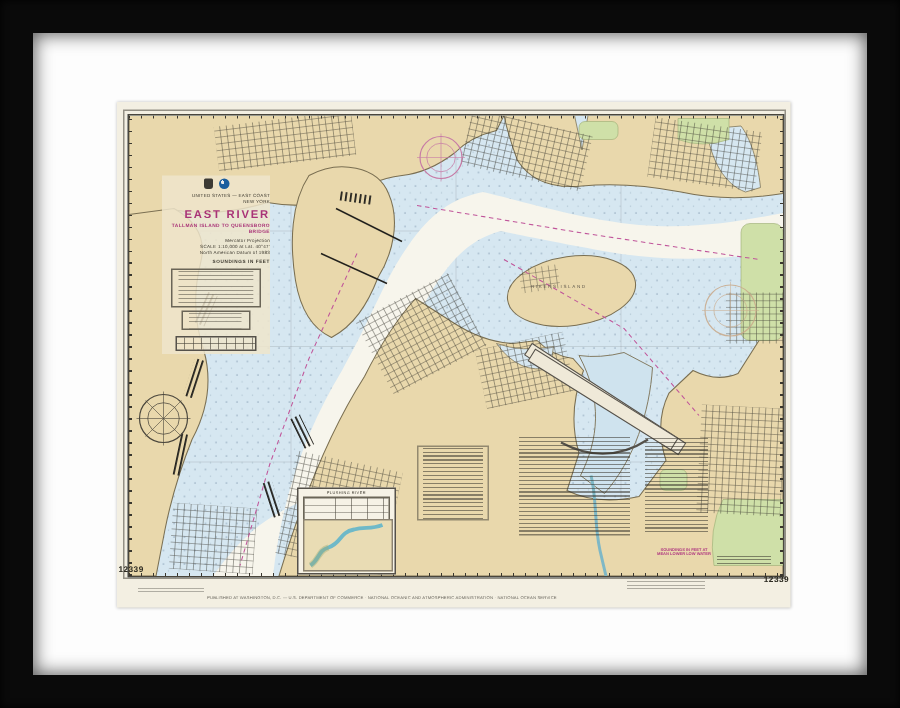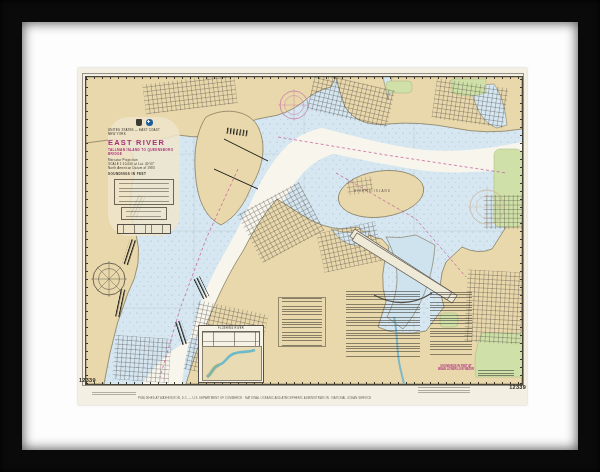--- a/index.html
+++ b/index.html
@@ -18,22 +18,22 @@
   .chart-outline2{position:absolute;left:4px;top:5px;width:440px;height:311px;
     border:1px solid rgba(70,66,56,.55);pointer-events:none;}
   .tick{position:absolute;pointer-events:none;}
   .tick.h{left:0;width:100%;height:2px;
     background:repeating-linear-gradient(90deg,#3a372f 0 1px,transparent 1px 8px);}
   .tick.v{top:0;height:100%;width:2px;
     background:repeating-linear-gradient(0deg,#3a372f 0 1px,transparent 1px 8px);}
   svg.map{position:absolute;left:0;top:0;}
 
   
-  .title-block{position:absolute;left:22px;top:40px;width:72px;text-align:left;
-    color:#3a362c;background:rgba(238,229,203,.85);padding:2px 0;border-radius:21px;}
+  .title-block{position:absolute;left:22px;top:40px;width:72px;text-align:right;
+    color:#3a362c;background:rgba(238,229,203,.85);padding:2px 0;}
   .logos{display:flex;justify-content:center;gap:4px;margin-bottom:2px;}
   .logo-nos{width:6px;height:7px;background:#3c3a34;border-radius:1px 1px 2px 2px;}
   .logo-noaa{width:7px;height:7px;border-radius:50%;
     background:radial-gradient(circle at 35% 35%,#e8e8e8 0 18%,#1b5e9e 19% 100%);}
   .t-tiny{font-size:3px;line-height:1.35;letter-spacing:.2px;}
   .t-title{font-size:7.5px;font-weight:bold;letter-spacing:1.2px;color:#a93377;margin:2px 0 1px;}
   .t-sub{font-size:3.2px;font-weight:bold;letter-spacing:.3px;color:#a93377;margin-bottom:2px;}
   .t-sound{font-size:3.1px;font-weight:bold;letter-spacing:.4px;margin-top:2px;}
   .notes-box{margin:3px auto 0;width:58px;height:24px;border:1px solid #6a6557;
     background:repeating-linear-gradient(0deg,transparent 0 2px,rgba(70,66,56,.5) 2px 2.6px);

